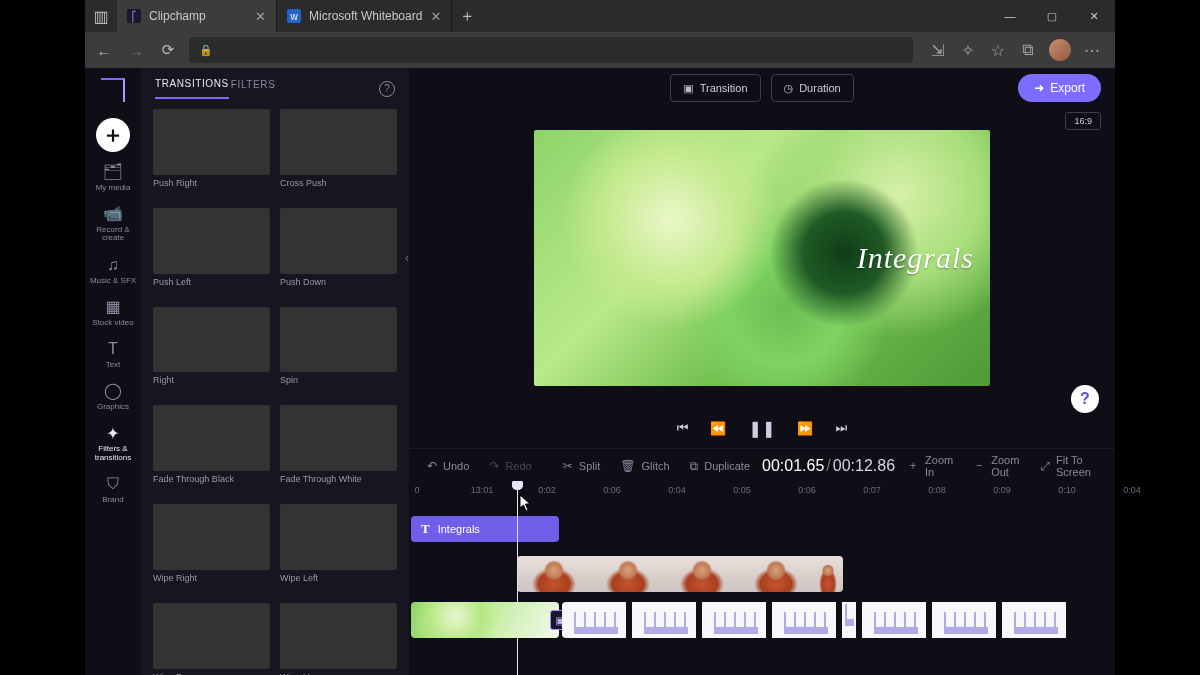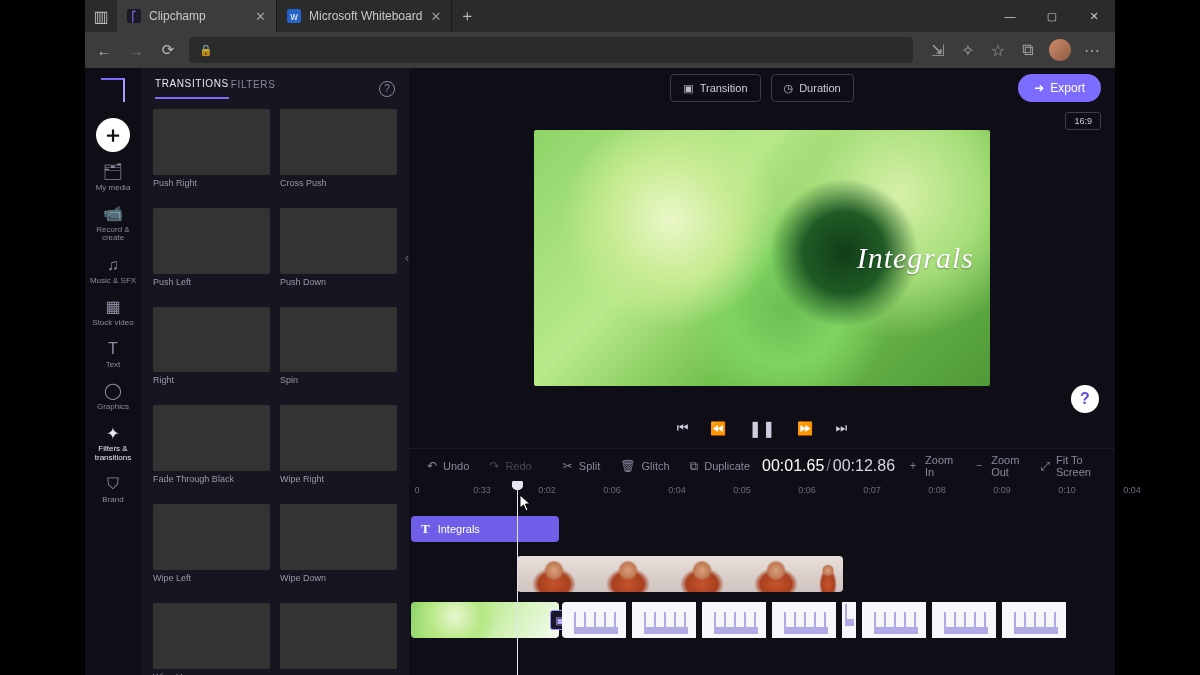--- a/index.html
+++ b/index.html
@@ -216,20 +216,24 @@
           </div>
           <div class="thumb">
             <div class="img sky2"></div>
             <div class="lbl">Spin</div>
           </div>
           <div class="thumb">
             <div class="img sky3"></div>
             <div class="lbl">Fade Through Black</div>
           </div>
           <div class="thumb">
+            <div class="img sky4"></div>
+            <div class="lbl">Fade Through White</div>
+          </div>
+          <div class="thumb">
             <div class="img sky5"></div>
             <div class="lbl">Wipe Right</div>
           </div>
           <div class="thumb">
             <div class="img sky5"></div>
             <div class="lbl">Wipe Left</div>
           </div>
           <div class="thumb">
             <div class="img sky2"></div>
             <div class="lbl">Wipe Down</div>
@@ -319,21 +323,21 @@
             <span>Fit To Screen</span>
           </div>
       </div>
 
       <div class="ruler" id="ruler">
         <div class="playhead" style="left:108px"></div>
         <svg class="cursor" style="left:110px;top:12px" viewBox="0 0 14 18">
             <path d="M1 1 L1 14 L4.5 11 L7 17 L9 16 L6.5 10 L11 10 Z" fill="#fff" stroke="#000" stroke-width="1"></path>
           </svg>
       <span class="tick" style="left: 8px;">0</span>
-          <span class="tick" style="left: 73px;">0:33</span>
+          <span class="tick" style="left: 73px;">13:01</span>
           <span class="tick" style="left: 138px;">0:02</span>
           <span class="tick" style="left: 203px;">0:06</span>
           <span class="tick" style="left: 268px;">0:04</span>
           <span class="tick" style="left: 333px;">0:05</span>
           <span class="tick" style="left: 398px;">0:06</span>
           <span class="tick" style="left: 463px;">0:07</span>
           <span class="tick" style="left: 528px;">0:08</span>
           <span class="tick" style="left: 593px;">0:09</span>
           <span class="tick" style="left: 658px;">0:10</span>
           <span class="tick" style="left: 723px;">0:04</span>

